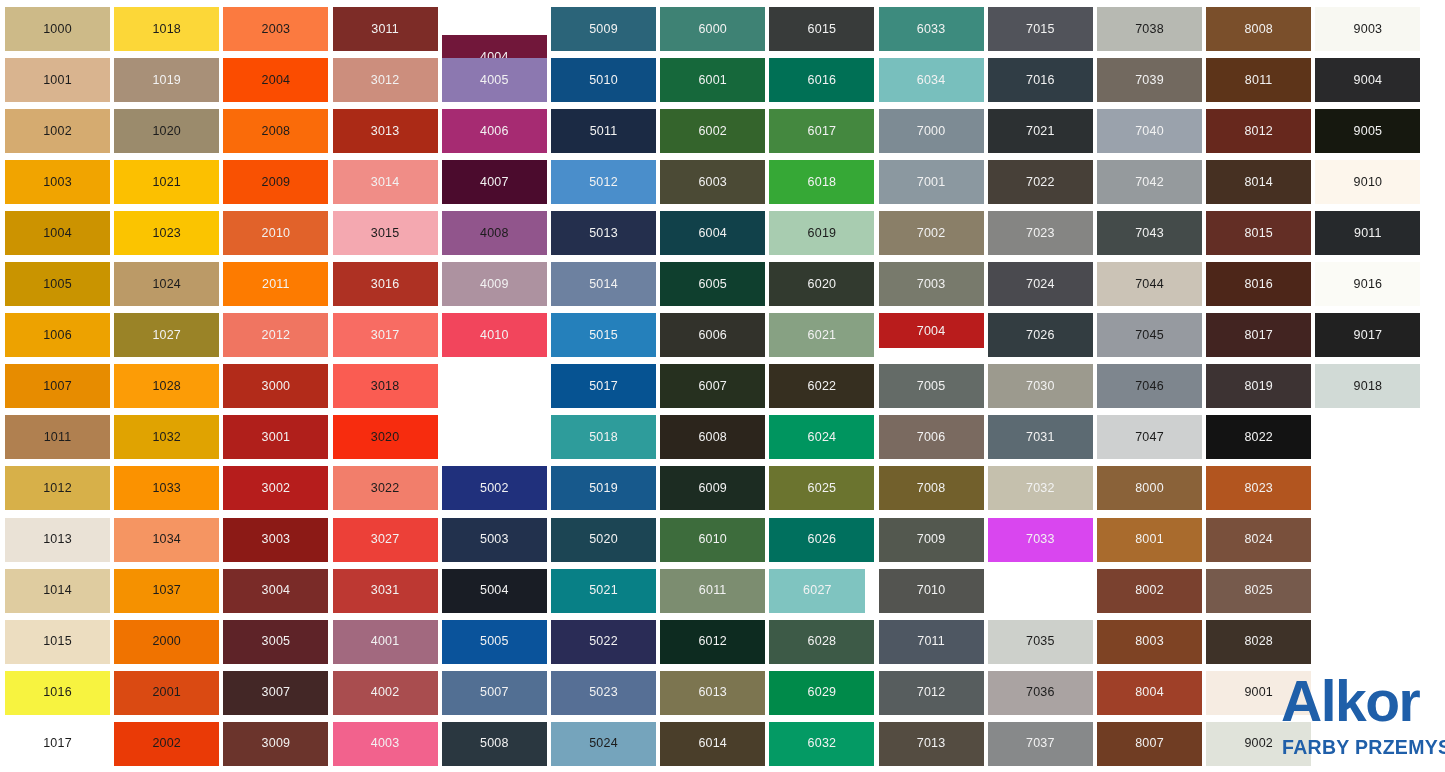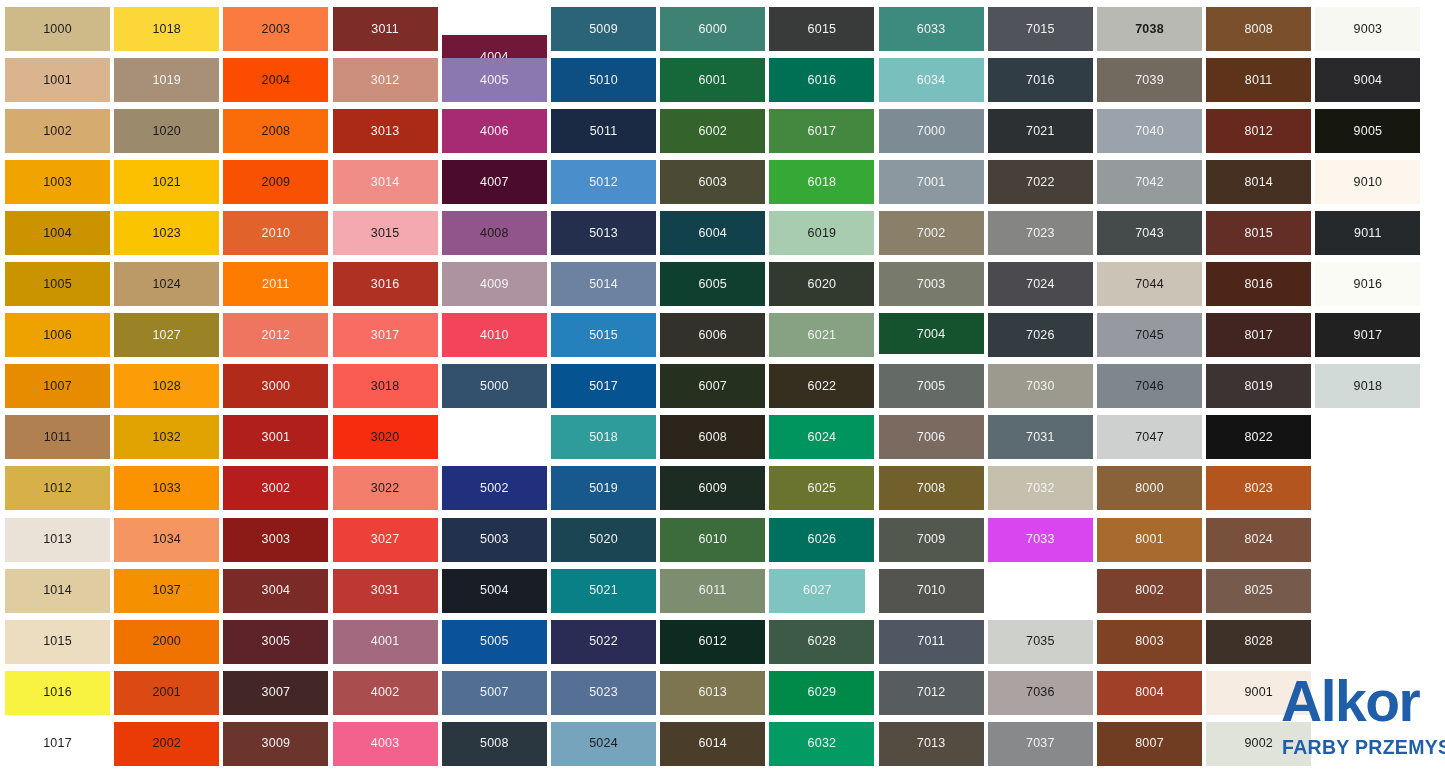--- a/index.html
+++ b/index.html
@@ -281,23 +281,20 @@
       </div>
       <div class="swatch" style="left: 441.8px; top: 211.2px; width: 105px; height: 44px; background: rgb(145, 85, 140);">
         <span class="swatch-label" style="color: rgb(28, 28, 28);">4008</span>
       </div>
       <div class="swatch" style="left: 441.8px; top: 262.25px; width: 105px; height: 44px; background: rgb(173, 146, 160);">
         <span class="swatch-label" style="color: rgb(242, 242, 242);">4009</span>
       </div>
       <div class="swatch" style="left: 441.8px; top: 313.3px; width: 105px; height: 44px; background: rgb(242, 69, 92);">
         <span class="swatch-label" style="color: rgb(242, 242, 242);">4010</span>
       </div>
-      <div class="swatch" style="left: 441.8px; top: 364.35px; width: 105px; height: 44px; background: rgb(51, 80, 109);">
-        <span class="swatch-label" style="color: rgb(242, 242, 242);">5000</span>
-      </div>
       <div class="swatch" style="left: 441.8px; top: 466.45px; width: 105px; height: 44px; background: rgb(32, 48, 124);">
         <span class="swatch-label" style="color: rgb(242, 242, 242);">5002</span>
       </div>
       <div class="swatch" style="left: 441.8px; top: 517.5px; width: 105px; height: 44px; background: rgb(34, 49, 77);">
         <span class="swatch-label" style="color: rgb(242, 242, 242);">5003</span>
       </div>
       <div class="swatch" style="left: 441.8px; top: 568.55px; width: 105px; height: 44px; background: rgb(25, 29, 37);">
         <span class="swatch-label" style="color: rgb(242, 242, 242);">5004</span>
       </div>
       <div class="swatch" style="left: 441.8px; top: 619.6px; width: 105px; height: 44px; background: rgb(10, 83, 155);">
@@ -455,21 +452,21 @@
       </div>
       <div class="swatch" style="left: 878.6px; top: 160.15px; width: 105px; height: 44px; background: rgb(139, 152, 160);">
         <span class="swatch-label" style="color: rgb(242, 242, 242);">7001</span>
       </div>
       <div class="swatch" style="left: 878.6px; top: 211.2px; width: 105px; height: 44px; background: rgb(138, 127, 104);">
         <span class="swatch-label" style="color: rgb(242, 242, 242);">7002</span>
       </div>
       <div class="swatch" style="left: 878.6px; top: 262.25px; width: 105px; height: 44px; background: rgb(120, 122, 108);">
         <span class="swatch-label" style="color: rgb(242, 242, 242);">7003</span>
       </div>
-      <div class="swatch" style="left: 878.6px; top: 313.3px; width: 105px; height: 41px; background: #14532d;">
+      <div class="swatch" style="left: 878.6px; top: 313.3px; width: 105px; height: 35px; background: #b91c1c;">
         <span class="swatch-label" style="color: rgb(242, 242, 242);">7004</span>
       </div>
       <div class="swatch" style="left: 878.6px; top: 364.35px; width: 105px; height: 44px; background: rgb(100, 107, 103);">
         <span class="swatch-label" style="color: rgb(242, 242, 242);">7005</span>
       </div>
       <div class="swatch" style="left: 878.6px; top: 415.4px; width: 105px; height: 44px; background: rgb(122, 106, 96);">
         <span class="swatch-label" style="color: rgb(242, 242, 242);">7006</span>
       </div>
       <div class="swatch" style="left: 878.6px; top: 466.45px; width: 105px; height: 44px; background: rgb(114, 96, 44);">
         <span class="swatch-label" style="color: rgb(242, 242, 242);">7008</span>
@@ -525,21 +522,21 @@
       <div class="swatch" style="left: 987.8px; top: 619.6px; width: 105px; height: 44px; background: rgb(205, 208, 203);">
         <span class="swatch-label" style="color: rgb(28, 28, 28);">7035</span>
       </div>
       <div class="swatch" style="left: 987.8px; top: 670.65px; width: 105px; height: 44px; background: rgb(170, 163, 162);">
         <span class="swatch-label" style="color: rgb(28, 28, 28);">7036</span>
       </div>
       <div class="swatch" style="left: 987.8px; top: 721.7px; width: 105px; height: 44px; background: rgb(135, 137, 138);">
         <span class="swatch-label" style="color: rgb(242, 242, 242);">7037</span>
       </div>
       <div class="swatch" style="left: 1097px; top: 7px; width: 105px; height: 44px; background: rgb(183, 185, 178);">
-        <span class="swatch-label" style="color: rgb(28, 28, 28); font-weight: bold;">7038</span>
+        <span class="swatch-label" style="color: rgb(28, 28, 28);">7038</span>
       </div>
       <div class="swatch" style="left: 1097px; top: 58.05px; width: 105px; height: 44px; background: rgb(114, 105, 95);">
         <span class="swatch-label" style="color: rgb(242, 242, 242);">7039</span>
       </div>
       <div class="swatch" style="left: 1097px; top: 109.1px; width: 105px; height: 44px; background: rgb(154, 162, 172);">
         <span class="swatch-label" style="color: rgb(242, 242, 242);">7040</span>
       </div>
       <div class="swatch" style="left: 1097px; top: 160.15px; width: 105px; height: 44px; background: rgb(149, 154, 157);">
         <span class="swatch-label" style="color: rgb(242, 242, 242);">7042</span>
       </div>

